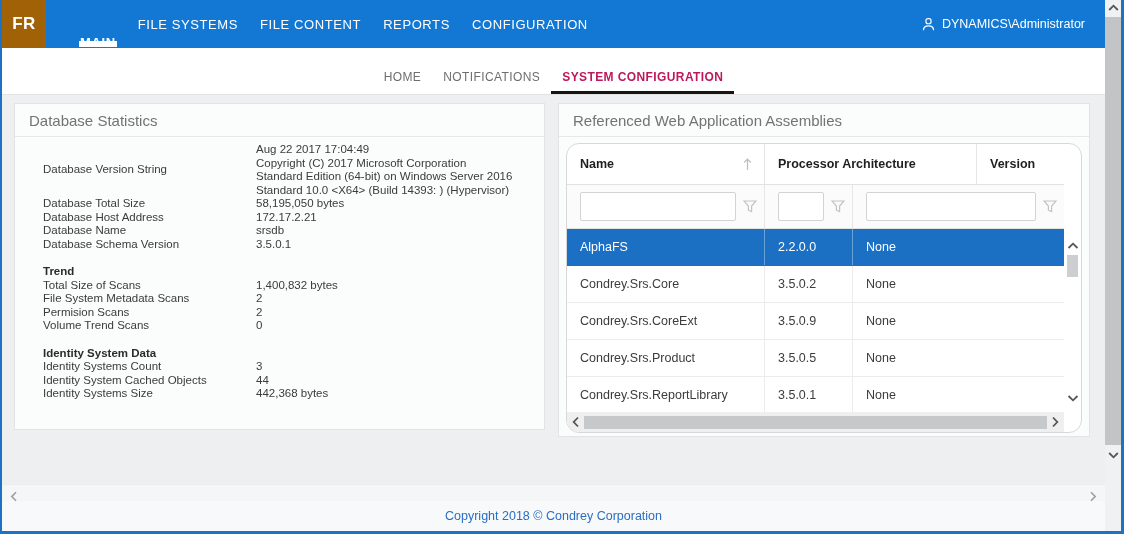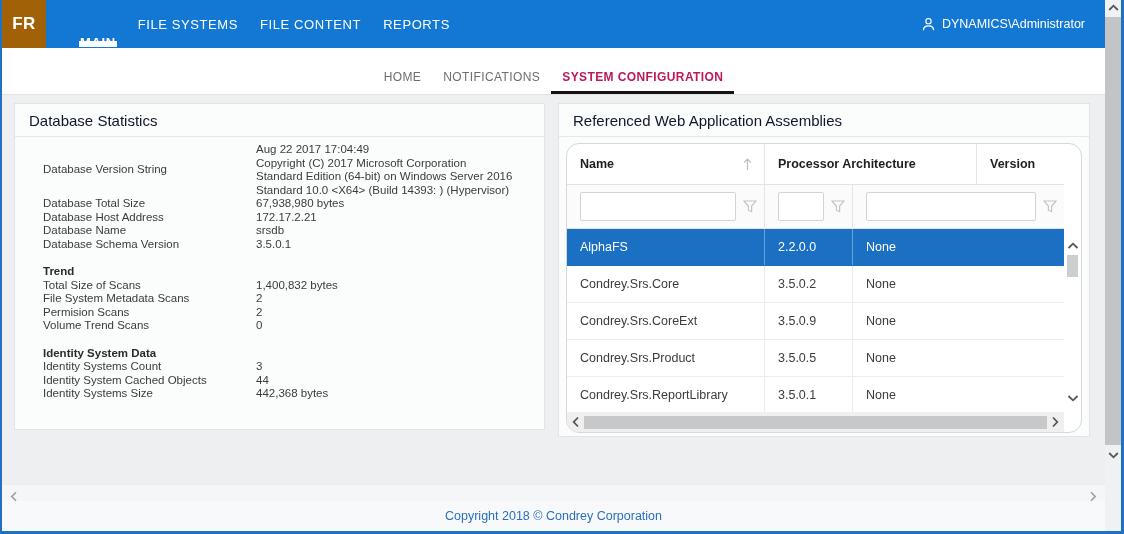--- a/index.html
+++ b/index.html
@@ -26,21 +26,21 @@
 
   
   .subnav { height:47px; background:#fff; border-bottom:1px solid #e3e3e3;
             display:flex; justify-content:center; }
   .subnav-item { padding:22px 11px 10px; font-size:12px; letter-spacing:.4px; color:#6e6e6e; cursor:pointer; }
   .subnav-item.active { color:#be185d; font-weight:bold; border-bottom:3px solid #141414; padding-bottom:8px;text-align:center; }
 
   
   .content { position:relative; height:389px; background:#edeff1; }
   .panel { position:absolute; top:8px; background:#fbfcfc; border:1px solid #e2e3e5; }
-  .panel-title { height:33px; line-height:33px; padding-left:14px; font-size:15px; color:#0f172a;
+  .panel-title { height:33px; line-height:33px; padding-left:14px; font-size:15px; color:#737373;
                  border-bottom:1px solid #e6e7e8; }
   .panel-db  { left:12px;  width:531px; height:327px; }
   .panel-asm { left:556px; width:532px; height:334px; }
 
   
   .db-body { padding:6px 10px 0 28px; font-size:11.5px; line-height:13.5px; color:#3b3b3b; }
   .stat-row { display:flex; }
   .stat-label { width:213px; flex:none; }
   .stat-value { flex:1; }
   .version-row { align-items:center; }
@@ -97,20 +97,21 @@
 <div class="window">
   <div class="main-area">
 
     <header class="topbar">
       <div class="logo">FR</div>
       <nav class="topnav">
         <div class="topnav-item active">MAIN</div>
         <div class="topnav-item">FILE SYSTEMS</div>
         <div class="topnav-item">FILE CONTENT</div>
         <div class="topnav-item">REPORTS</div>
+        <div class="topnav-item">CONFIGURATION</div>
       </nav>
       <div class="topbar-user">
         <span style="display:flex">
           <svg width="15" height="15" viewBox="0 0 16 16" fill="none" stroke="#fff" stroke-width="1.3">
             <rect x="5.3" y="1.8" width="5.4" height="5.4" rx="2.2"></rect>
             <path d="M2.6 14.2 C2.6 10.8 5 9.4 8 9.4 C11 9.4 13.4 10.8 13.4 14.2"></path>
           </svg>
         </span>
         <span>DYNAMICS\Administrator</span>
       </div>
@@ -131,21 +132,21 @@
             <div class="stat-label">Database Version String</div>
             <div class="stat-value">
               <div>Aug 22 2017 17:04:49</div>
               <div>Copyright (C) 2017 Microsoft Corporation</div>
               <div>Standard Edition (64-bit) on Windows Server 2016</div>
               <div>Standard 10.0 &lt;X64&gt; (Build 14393: ) (Hypervisor)</div>
             </div>
           </div>
           <div class="stat-row">
             <div class="stat-label">Database Total Size</div>
-            <div class="stat-value">67,938,980 bytes</div>
+            <div class="stat-value">58,195,050 bytes</div>
           </div>
           <div class="stat-row">
             <div class="stat-label">Database Host Address</div>
             <div class="stat-value">172.17.2.21</div>
           </div>
           <div class="stat-row">
             <div class="stat-label">Database Name</div>
             <div class="stat-value">srsdb</div>
           </div>
           <div class="stat-row">

